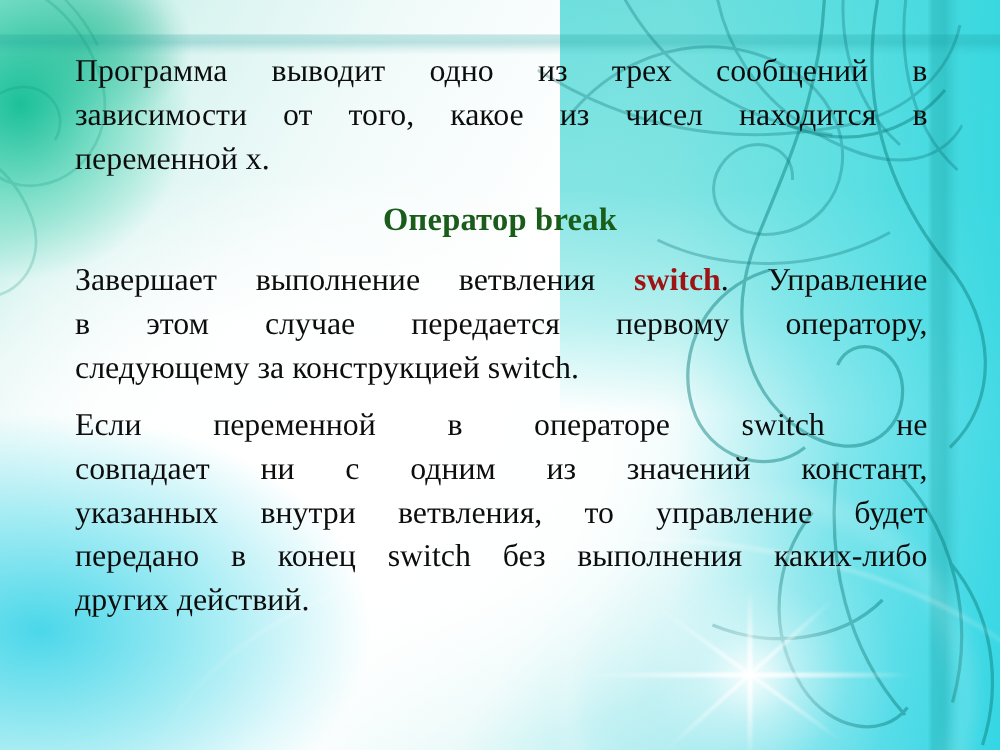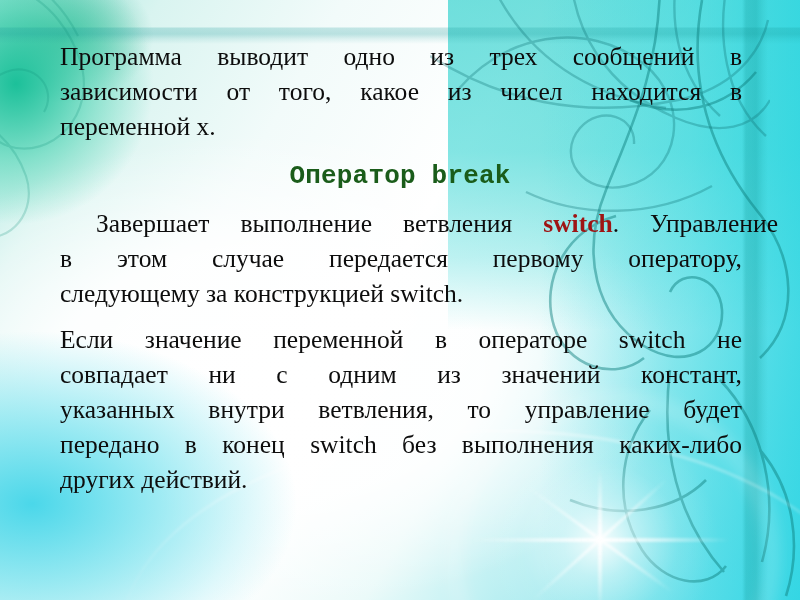--- a/index.html
+++ b/index.html
@@ -288,44 +288,43 @@
         <span class="w">от</span>
         <span class="w">того,</span>
         <span class="w">какое</span>
         <span class="w">из</span>
         <span class="w">чисел</span>
         <span class="w">находится</span>
         <span class="w">в</span>
       </div>
     <div class="line ragged" style="top:112px;"><span class="w">переменной x.</span></div>
 
-    <div class="heading" style="top:160px;font-family:Liberation Mono, monospace;">
+    <div class="heading" style="top:160px;">
       <span>Оператор break</span>
     </div>
 
-    <div class="line" style="top:209px;margin-left:36px;">
+    <div class="line" style="top:209px;">
         <span class="w">Завершает</span>
         <span class="w">выполнение</span>
         <span class="w">ветвления</span>
         <span class="w"><span class="kw-red">switch</span>.</span>
         <span class="w">Управление</span>
       </div>
     <div class="line" style="top:244px;">
         <span class="w">в</span>
         <span class="w">этом</span>
         <span class="w">случае</span>
         <span class="w">передается</span>
         <span class="w">первому</span>
         <span class="w">оператору,</span>
       </div>
     <div class="line ragged" style="top:279px;"><span class="w">следующему за конструкцией switch.</span></div>
 
     <div class="line" style="top:325px;">
         <span class="w">Если</span>
-        <span class="w">значение</span>
         <span class="w">переменной</span>
         <span class="w">в</span>
         <span class="w">операторе</span>
         <span class="w">switch</span>
         <span class="w">не</span>
       </div>
     <div class="line" style="top:360px;">
         <span class="w">совпадает</span>
         <span class="w">ни</span>
         <span class="w">с</span>

